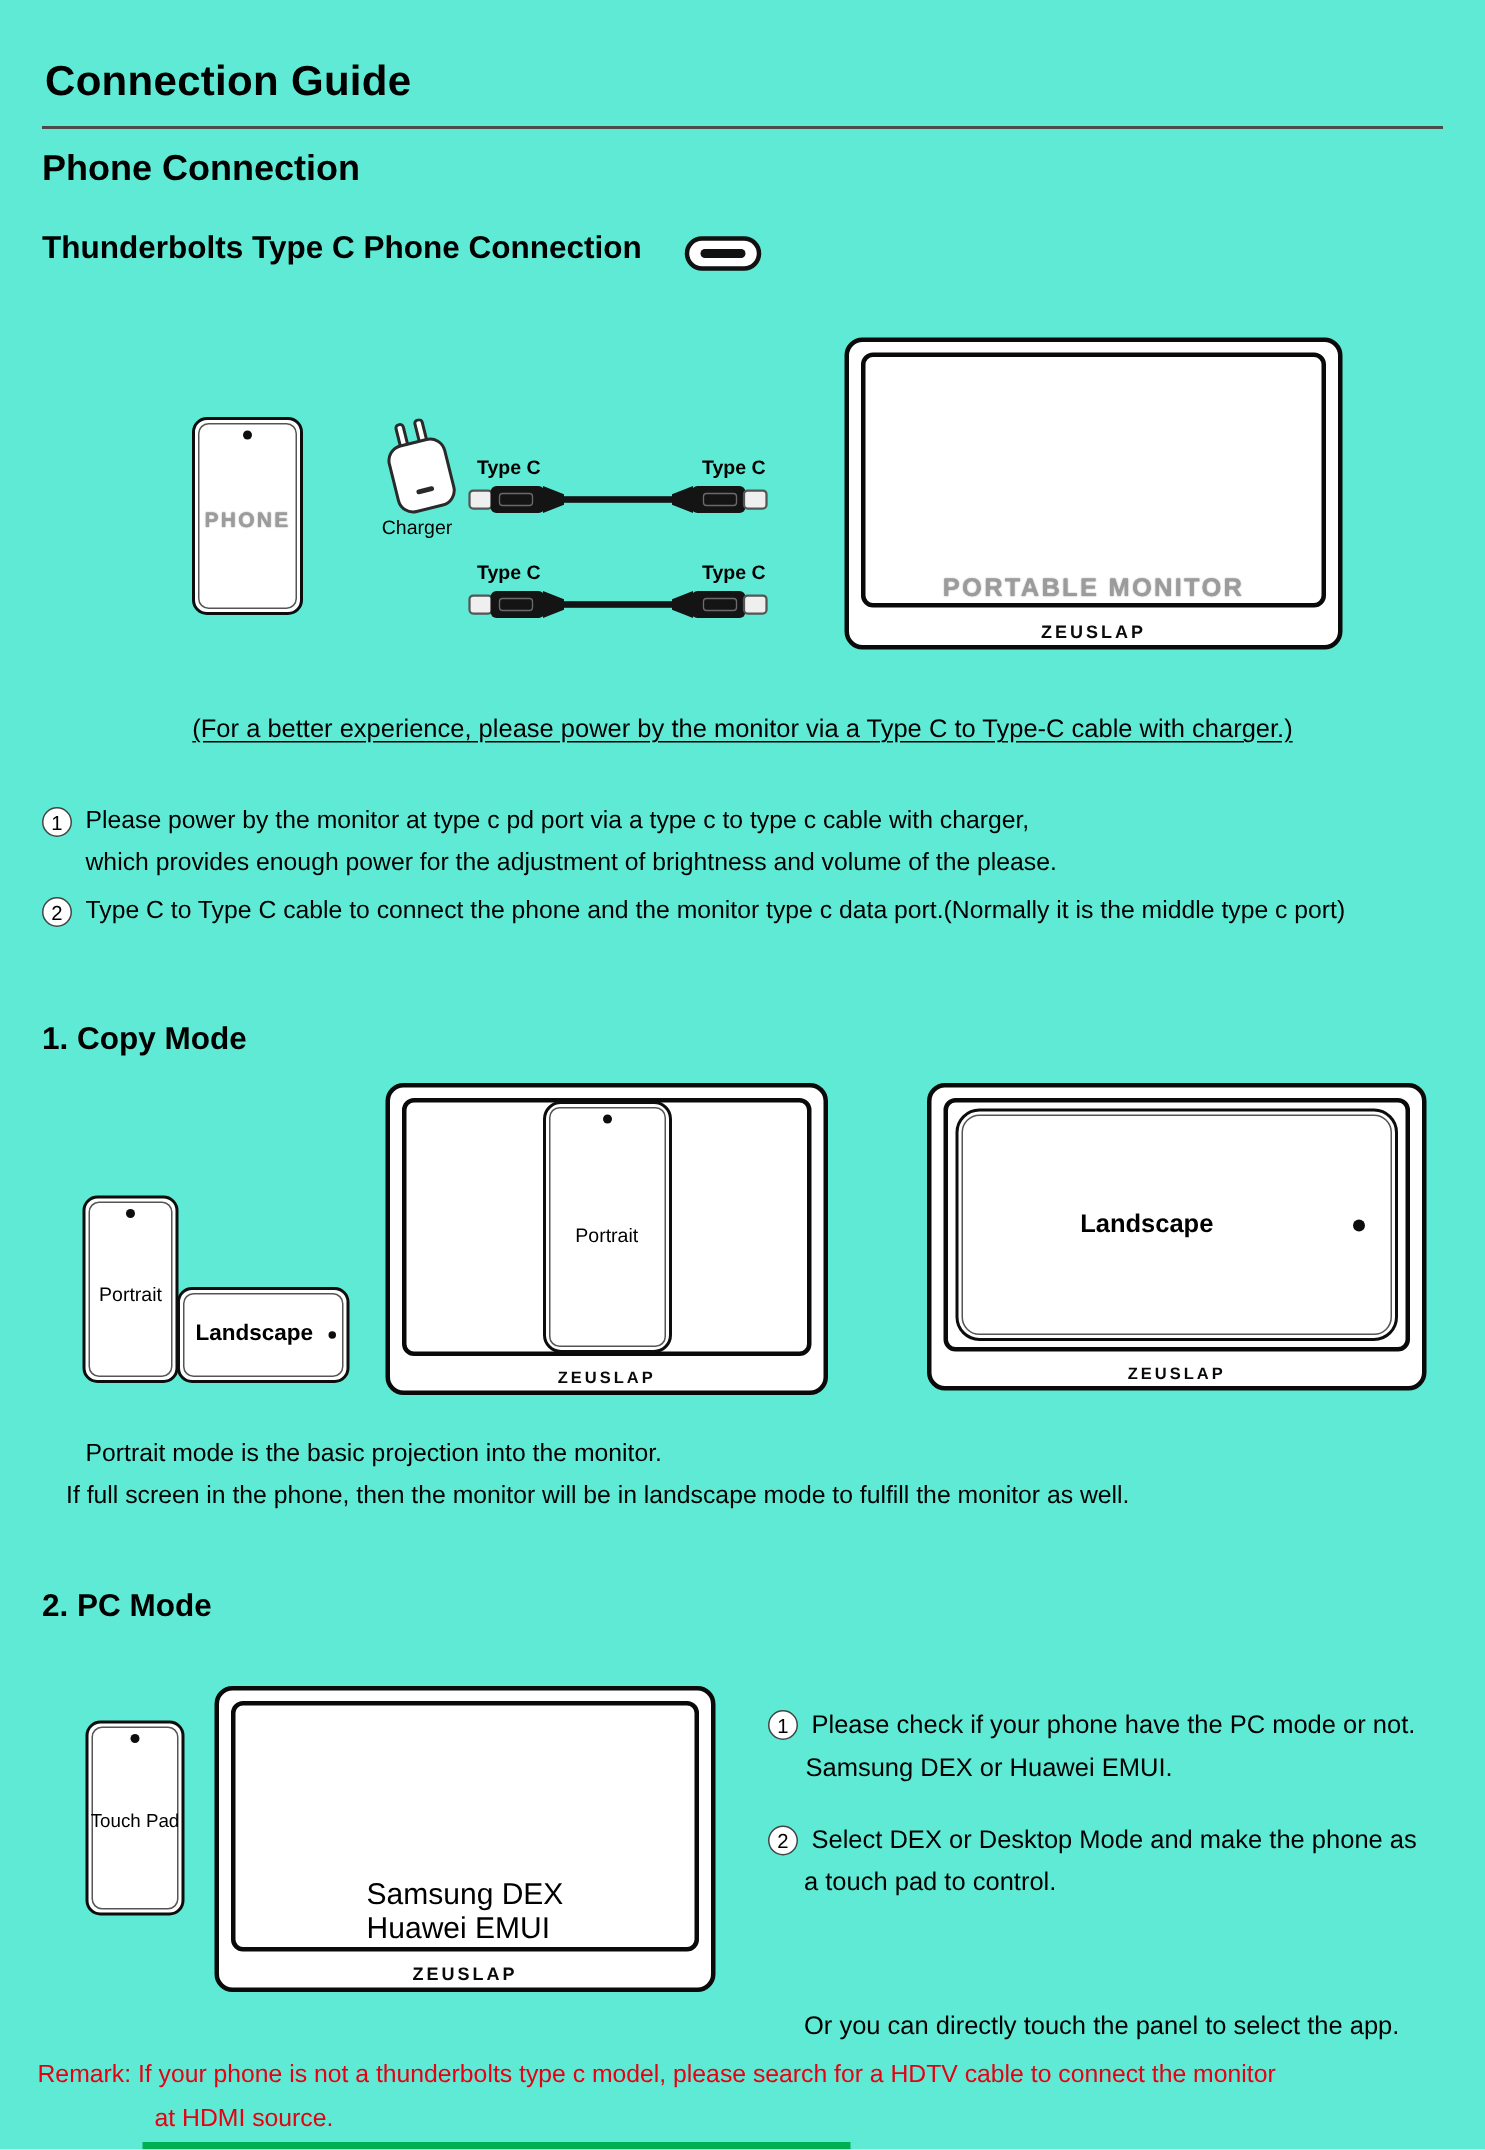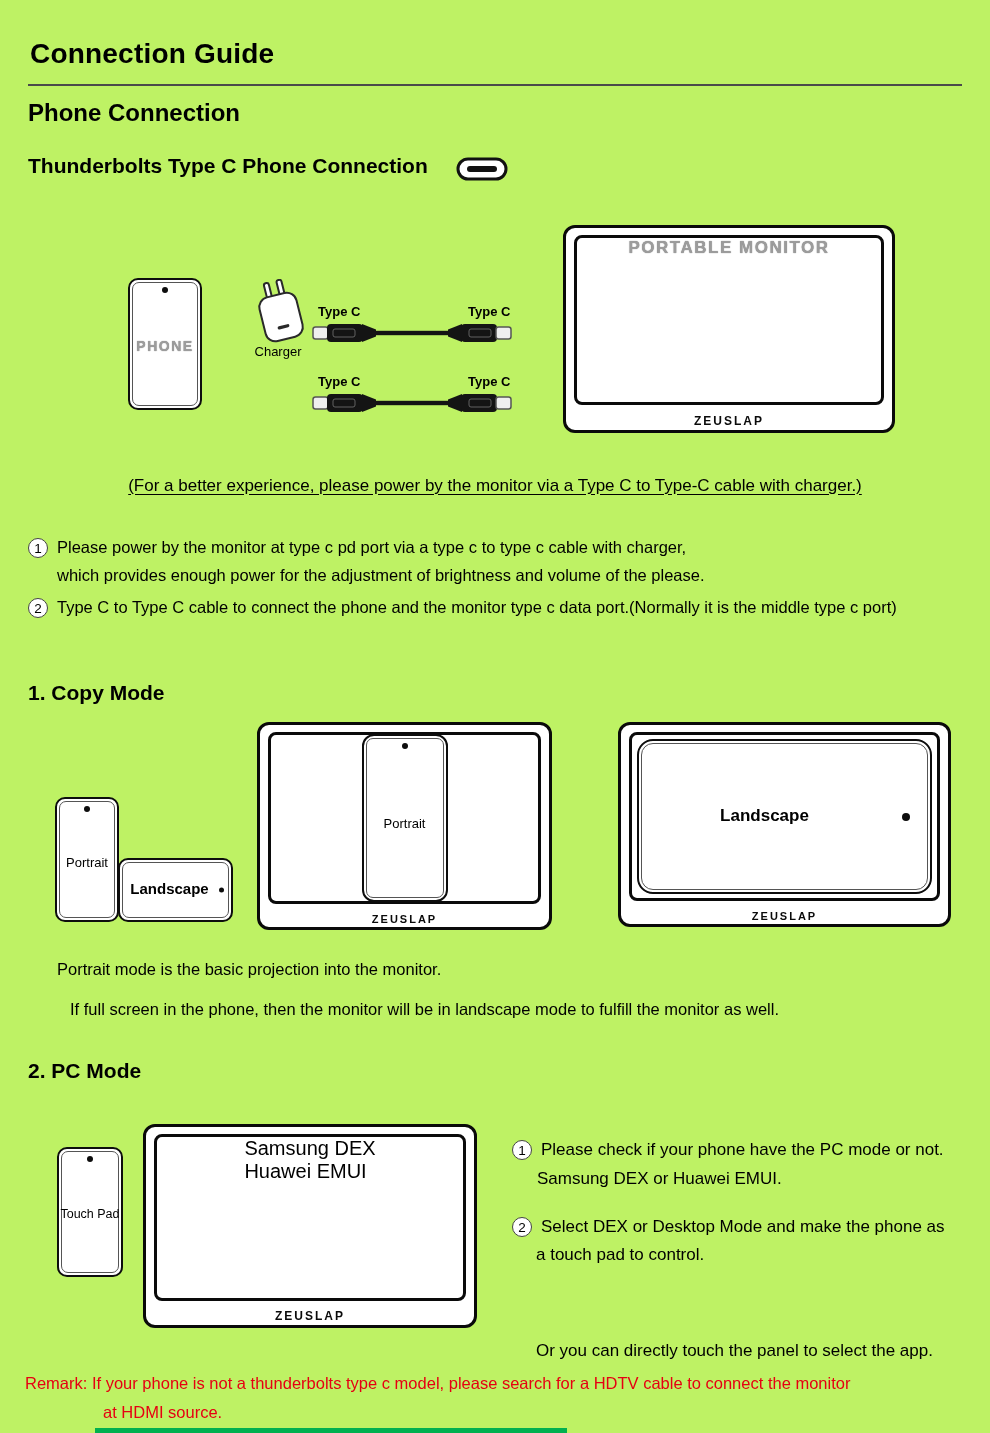--- a/index.html
+++ b/index.html
@@ -1,17 +1,17 @@
 <!DOCTYPE html>
 <html><head>
 <meta charset="utf-8">
 <style>
   html,body{margin:0;padding:0;background:#fff;}
   body{font-family:"Liberation Sans","DejaVu Sans",sans-serif;color:#000;}
-  #page{position:relative;width:990px;height:1433px;background:#bef264;overflow:hidden;}
+  #page{position:relative;width:990px;height:1433px;background:#5eead4;overflow:hidden;}
   .abs{position:absolute;white-space:nowrap;}
   .h1{font-size:28px;font-weight:bold;letter-spacing:0.2px;}
   .h2{font-size:24px;font-weight:bold;}
   .h3{font-size:21px;font-weight:bold;}
   .rule{position:absolute;left:28px;right:28px;border-top:2px solid #4a4a4a;height:0;}
   .body-text{font-size:16.5px;}
   .pc-text{font-size:17px;}
   .cnum{display:inline-flex;align-items:center;justify-content:center;width:20px;height:20px;
         border:1.5px solid #444;border-radius:50%;font-size:13.5px;flex:none;box-sizing:border-box;
         font-weight:normal;background:#fff;}
@@ -19,21 +19,21 @@
   
   .phone{position:absolute;border:2px solid #0d0d0d;border-radius:10px;background:#fff;box-sizing:border-box;}
   .phone-inner{position:absolute;inset:2px;border:1px solid #555;border-radius:7px;}
   .cam{position:absolute;width:6px;height:6px;border-radius:50%;background:#0d0d0d;}
   .cam-top{top:7px;left:50%;transform:translateX(-50%);}
   .monitor{position:absolute;border:3px solid #0a0a0a;border-radius:12px;background:#fff;box-sizing:border-box;}
   .screen{position:absolute;left:8px;right:8px;top:7px;bottom:25px;border:3px solid #0a0a0a;border-radius:8px;}
   .brand{position:absolute;bottom:2px;left:0;right:0;text-align:center;font-weight:800;
          font-size:12px;letter-spacing:2px;color:#0a0a0a;}
   .stencil{color:#9c9c9c;font-weight:800;letter-spacing:1.5px;text-shadow:0 0 1px #6f6f6f;}
-  .centerxy{display:flex;align-items:flex-start;justify-content:center;}
+  .centerxy{display:flex;align-items:flex-end;justify-content:center;}
   .label-sm{font-size:13px;}
   .note{font-size:17px;text-decoration:underline;text-underline-offset:3px;}
   .red{color:#e60012;}
   .greenbar{position:absolute;background:#00b050;}
 </style>
 </head>
 <body>
 
 <div id="page">
 
@@ -141,21 +141,21 @@
       <div class="phone" style="left:5px;right:5px;top:4px;bottom:4px;border-radius:16px;">
         <div class="phone-inner" style="border-radius:12px;"></div>
         <div class="cam" style="right:20px;top:50%;transform:translateY(-50%);width:8px;height:8px;"></div>
         <div class="abs" style="left:0;right:40px;top:50%;transform:translateY(-55%);text-align:center;font-size:17px;font-weight:bold;">Landscape</div>
       </div>
     </div>
     <div class="brand" style="font-size:11px;">ZEUSLAP</div>
   </div>
 
   <div class="abs body-text" style="left:57px;top:960px;">Portrait mode is the basic projection into the monitor.</div>
-  <div class="abs body-text" style="left:70px;top:988px;margin-top:12px;">If full screen in the phone, then the monitor will be in landscape mode to fulfill the monitor as well.</div>
+  <div class="abs body-text" style="left:44px;top:988px;">If full screen in the phone, then the monitor will be in landscape mode to fulfill the monitor as well.</div>
 
   <div class="abs h3" style="left:28px;top:1059px;">2. PC Mode</div>
 
   <div class="phone" style="left:57px;top:1147px;width:66px;height:130px;">
     <div class="phone-inner"></div>
     <div class="cam cam-top"></div>
     <div class="abs" style="left:0;right:0;top:58px;text-align:center;font-size:12.5px;">Touch Pad</div>
   </div>
 
   <div class="monitor" style="left:143px;top:1124px;width:334px;height:204px;">

